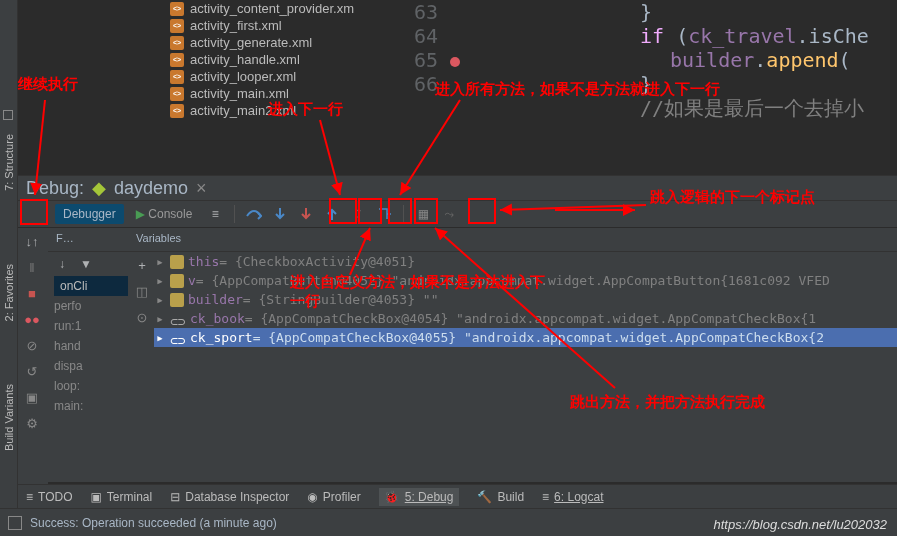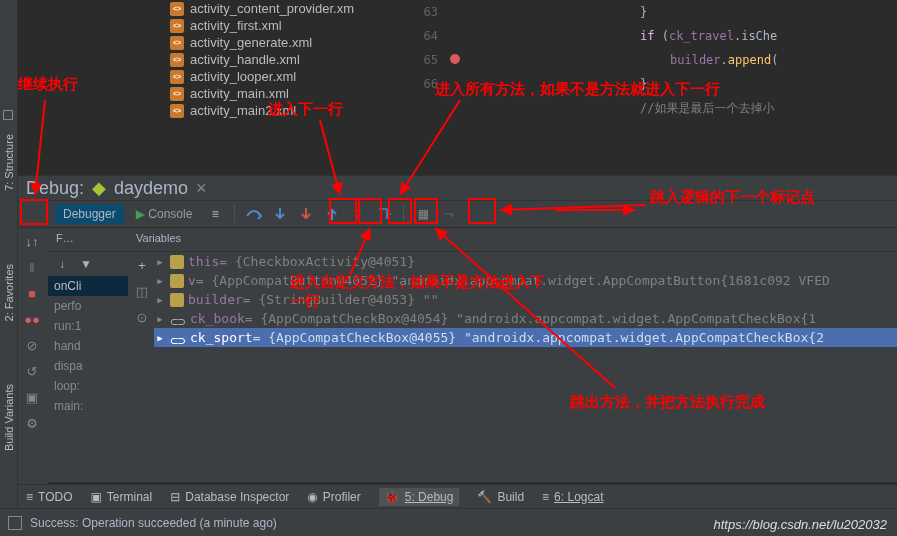--- a/index.html
+++ b/index.html
@@ -10,21 +10,21 @@
   .gutter-structure { position: absolute; top: 130px; left: 1px; }
   .gutter-fav { position: absolute; top: 260px; left: 1px; }
   .gutter-bv { position: absolute; top: 380px; left: 1px; }
   .gutter-square { position: absolute; top: 110px; left: 3px; width: 10px; height: 10px; border: 1px solid #888; }
 
   .project-files { position: absolute; left: 170px; top: 0; width: 240px; }
   .file-row { display: flex; align-items: center; gap: 6px; padding: 1px 0; color: #bbb; font-size: 13px; }
   .file-icon { width: 14px; height: 14px; background: #c9782e; border-radius: 2px; position: relative; display: flex; align-items: center; justify-content: center; }
   .file-icon::after { content: "<>"; font-size: 7px; color: #fff; font-weight: bold; }
 
-  .editor { position: absolute; left: 410px; top: 0; right: 0; height: 164px; background: #2b2b2b; font-family: "Consolas", monospace; font-size: 12px; }
+  .editor { position: absolute; left: 410px; top: 0; right: 0; height: 164px; background: #2b2b2b; font-family: "Consolas", monospace; font-size: 20px; }
   .code-line { display: flex; height: 24px; align-items: center; }
   .line-num { width: 40px; text-align: right; color: #606366; padding-right: 12px; }
   .gutter-col { width: 20px; }
   .kw { color: #f0abfc; }
   .method { color: #ffc66d; }
   .field { color: #9876aa; }
   .comment { color: #808080; }
   .bp { width: 10px; height: 10px; background: #db5860; border-radius: 50%; display: inline-block; }
 
   .debug-header { position: absolute; left: 18px; top: 175px; right: 0; height: 26px; background: #3c3f41; border-top: 1px solid #323232; border-bottom: 1px solid #323232; display: flex; align-items: center; padding: 0 8px; gap: 8px; font-size: 18px; }
@@ -40,21 +40,21 @@
   
   .frames-header { position: absolute; left: 48px; top: 228px; width: 80px; height: 24px; background: #3c3f41; padding: 4px 8px; font-size: 11px; border-bottom: 1px solid #323232; }
   .variables-header { position: absolute; left: 128px; top: 228px; right: 0; height: 24px; background: #3c3f41; padding: 4px 8px; font-size: 11px; border-bottom: 1px solid #323232; }
   
   .left-col-icons { position: absolute; left: 18px; top: 228px; width: 30px; height: 260px; background: #3c3f41; }
   .lci { width: 28px; height: 26px; display: flex; align-items: center; justify-content: center; color: #afb1b3; font-size: 13px; }
   
   .frames-panel { position: absolute; left: 48px; top: 252px; width: 80px; height: 230px; background: #3c3f41; }
   .frames-tb { display: flex; height: 24px; align-items: center; gap: 2px; padding: 0 3px; }
   .frame-item { padding: 3px 6px; font-size: 12px; color: #888; }
-  .frame-sel { background: #0d293e; color: #bbb; }
+  .frame-sel { background: #0d293e; color: #bbb; margin-left: 6px; }
 
   .vars-panel { position: absolute; left: 128px; top: 252px; right: 0; height: 230px; background: #3c3f41; }
   .vars-tb { position: absolute; left: 0; top: 0; width: 26px; height: 100%; background: #3c3f41; }
   .var-row { display: flex; align-items: center; padding: 2px 4px 2px 28px; font-size: 13px; white-space: nowrap; overflow: hidden; font-family: "Consolas", monospace; }
   .var-sel { background: #4b6eaf; color: #fff; }
   .arrow { width: 10px; display: inline-block; color: #888; }
   .var-icon { width: 14px; height: 14px; background: #b9a04b; border-radius: 2px; margin: 0 4px; display: inline-block; }
   .var-icon-link { width: 16px; height: 10px; margin: 0 4px; display: inline-block; color: #aaa; }
   .varname { color: #9876aa; }
   .vartype { color: #808080; }

